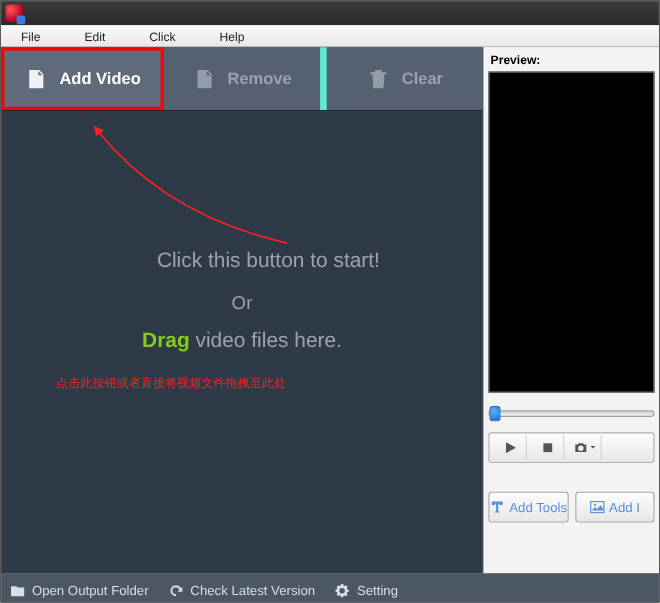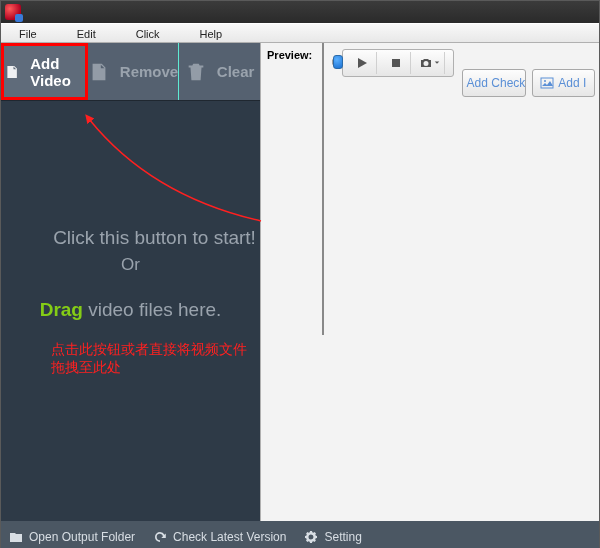--- a/index.html
+++ b/index.html
@@ -14,38 +14,38 @@
   
   .menubar { height: 20px; background: linear-gradient(#f8f8f8, #e8e8e8); border-top: 1px solid #fff; border-bottom: 1px solid #b0b0b0; display: flex; align-items: flex-end; padding: 0 8px; font-size: 11px; color: #222; }
   .menu-item { padding: 2px 10px; margin-right: 20px; cursor: default; }
 
   
   .main { display: flex; height: calc(100% - 22px - 20px - 26px); }
 
   
   .left-panel { width: 438px; background: #2e3a47; display: flex; flex-direction: column; position: relative; }
   .toolbar { display: flex; height: 58px; background: #556170; border-bottom: 1px solid #1f2730; }
-  .tbtn { flex: 1; display: flex; align-items: center; justify-content: center; gap: 10px; color: #cfd6de; font-size: 15px; font-weight: bold; border-right: 1px solid #5eead4; cursor: default; }
+  .tbtn { flex: 1; display: flex; align-items: center; justify-content: center; gap: 10px; color: #cfd6de; font-size: 15px; font-weight: bold; border-right: 6px solid #5eead4; cursor: default; }
   .tbtn:last-child { border-right: none; }
   .tbtn-hl { border: 3px solid #ff0000; color: #fff; background: #5f6b7a; }
   .tbtn svg { width: 22px; height: 22px; fill: currentColor; opacity: 0.9; }
   .tbtn-dim { color: #9aa3ad; }
 
   .drop-area { flex: 1; position: relative; }
   .hint-line1 { position: absolute; left: 0; right: 0; top: 126px; text-align: center; color: #9aa3ad; font-size: 19px; padding-left: 48px; }
-  .hint-or { position: absolute; left: 0; right: 0; top: 154px; text-align: center; color: #9aa3ad; font-size: 17px; }
+  .hint-or { position: absolute; left: 0; right: 0; top: 165px; text-align: center; color: #9aa3ad; font-size: 17px; }
   .hint-line2 { position: absolute; left: 0; right: 0; top: 198px; text-align: center; color: #9aa3ad; font-size: 19px; }
   .hint-line2 b { color: #84cc16; }
-  .annotation { position: absolute; left: 50px; top: 240px; color: #ff2020; font-size: 14px; }
+  .annotation { position: absolute; left: 50px; top: 240px; color: #ff2020; font-size: 11px; }
 
   
   .arrow-svg { position: absolute; left: 0; top: 0; pointer-events: none; }
 
   
-  .right-panel { flex: 1; background: #f3f3f3; border-left: 1px solid #b0b0b0; display: flex; flex-direction: row; }
+  .right-panel { flex: 1; background: #f3f3f3; border-left: 1px solid #b0b0b0; display: flex; flex-direction: column; }
   .preview-label { font-size: 11px; font-weight: bold; padding: 6px 6px 4px 6px; color: #000; }
   .preview-box { margin: 0 4px; height: 292px; background: #000; border: 1px solid #888; }
 
   .slider-row { height: 22px; margin: 8px 4px 0 4px; position: relative; display: flex; align-items: center; }
   .slider-track { flex: 1; height: 6px; background: linear-gradient(#d0d0d0, #f0f0f0); border: 1px solid #a0a0a0; border-radius: 3px; position: relative; }
   .slider-thumb { position: absolute; left: 0; top: -5px; width: 10px; height: 14px; background: radial-gradient(circle at 35% 30%, #5ab0ff, #1a6fd0); border: 1px solid #2a6aa8; border-radius: 3px; }
 
   .player-controls { height: 28px; margin: 6px 4px 0 4px; background: linear-gradient(#fdfdfd, #e6e6e6); border: 1px solid #b0b0b0; border-radius: 3px; display: flex; align-items: center; gap: 4px; padding: 0 4px; }
   .pc-btn { width: 30px; height: 22px; display: flex; align-items: center; justify-content: center; border-right: 1px solid #d0d0d0; color: #555; cursor: default; }
   .pc-btn:last-child { border-right: none; }
@@ -150,21 +150,21 @@
             </svg>
         </div>
         <div class="spacer"></div>
       </div>
 
       <div class="action-row">
         <div class="act-btn">
           <svg viewBox="0 0 14 14">
               <path d="M2 2h10v3H9V4H8v7h1v1H5v-1h1V4H5v1H2V2z"></path>
             </svg>
-          <span>Add Check</span>
+          <span>Add Tools</span>
         </div>
         <div class="act-btn">
           <svg viewBox="0 0 14 14">
               <rect x="1" y="2" width="12" height="10" fill="none" stroke="#5a8fd6" stroke-width="1"></rect>
               <circle cx="5" cy="5" r="1"></circle>
               <path d="M2 10l3-3 2 2 3-4 3 5H2z"></path>
             </svg>
           <span>Add I</span>
         </div>
       </div>

